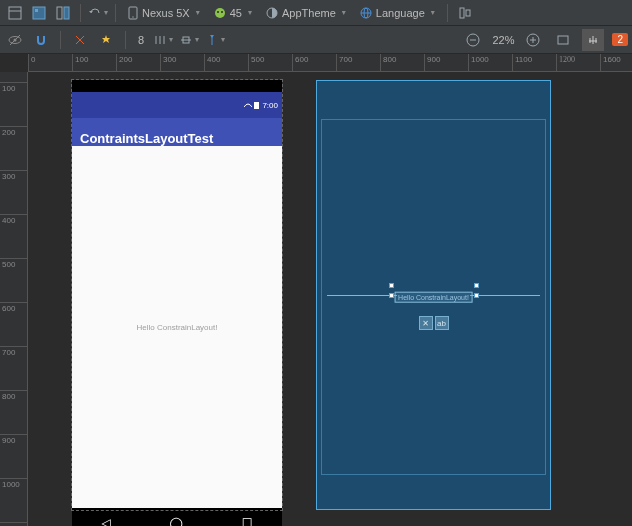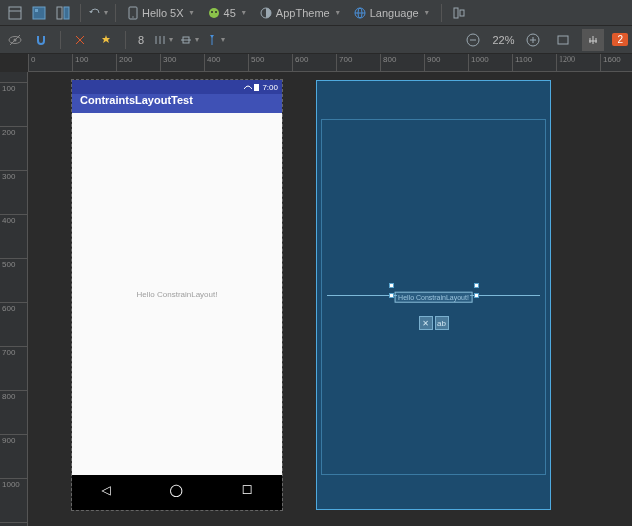--- a/index.html
+++ b/index.html
@@ -79,28 +79,28 @@
     }
 
     
     .phone-design {
       position: absolute; top: 8px; left: 44px;
       width: 210px; height: 430px;
       background: #000;
       outline: 1px dashed #666;
     }
     .phone-statusbar {
-      height: 14px; background: #303f9f;
+      height: 26px; background: #303f9f;
       display: flex; justify-content: flex-end; align-items: center;
-      padding: 0 4px; color: #fff; font-size: 8px; gap: 2px;
+      padding: 0 4px; color: #fff; font-size: 8px; gap: 2px; margin-top: 12px;
     }
     .phone-appbar {
-      height: 19px; background: #3f51b5;
-      color: #fff; font-size: 11px; font-weight: 600;
-      display: flex; align-items: flex-start; padding: 0 8px;
+      height: 28px; background: #3f51b5;
+      color: #fff; font-size: 13px; font-weight: 600;
+      display: flex; align-items: flex-end; padding: 0 8px;
     }
     .phone-content {
       height: 362px; background: #fafafa;
       position: relative;
     }
     .hello-text {
       position: absolute; top: 50%; left: 50%;
       transform: translate(-50%, -50%);
       font-size: 8px; color: #9e9e9e;
     }
@@ -184,21 +184,21 @@
         <polygon points="3,7 1,5 5,5" fill="#9aa7b0"></polygon>
       </svg>
     <span class="dropdown-arrow">▾</span>
   </div>
   <div class="tb-sep"></div>
   <div class="tb-device">
     <svg width="10" height="14">
         <rect x="1" y="1" width="8" height="12" rx="1" fill="none" stroke="#9aa7b0"></rect>
         <circle cx="5" cy="11" r="0.7" fill="#9aa7b0"></circle>
       </svg>
-    <span>Hello 5X</span>
+    <span>Nexus 5X</span>
     <span class="dropdown-arrow">▾</span>
   </div>
   <div class="tb-device">
     <svg width="12" height="12">
         <circle cx="6" cy="6" r="5" fill="#8bc34a"></circle>
         <circle cx="4" cy="5" r="1" fill="#2b2b2b"></circle>
         <circle cx="8" cy="5" r="1" fill="#2b2b2b"></circle>
       </svg>
     <span>45</span>
     <span class="dropdown-arrow">▾</span>

